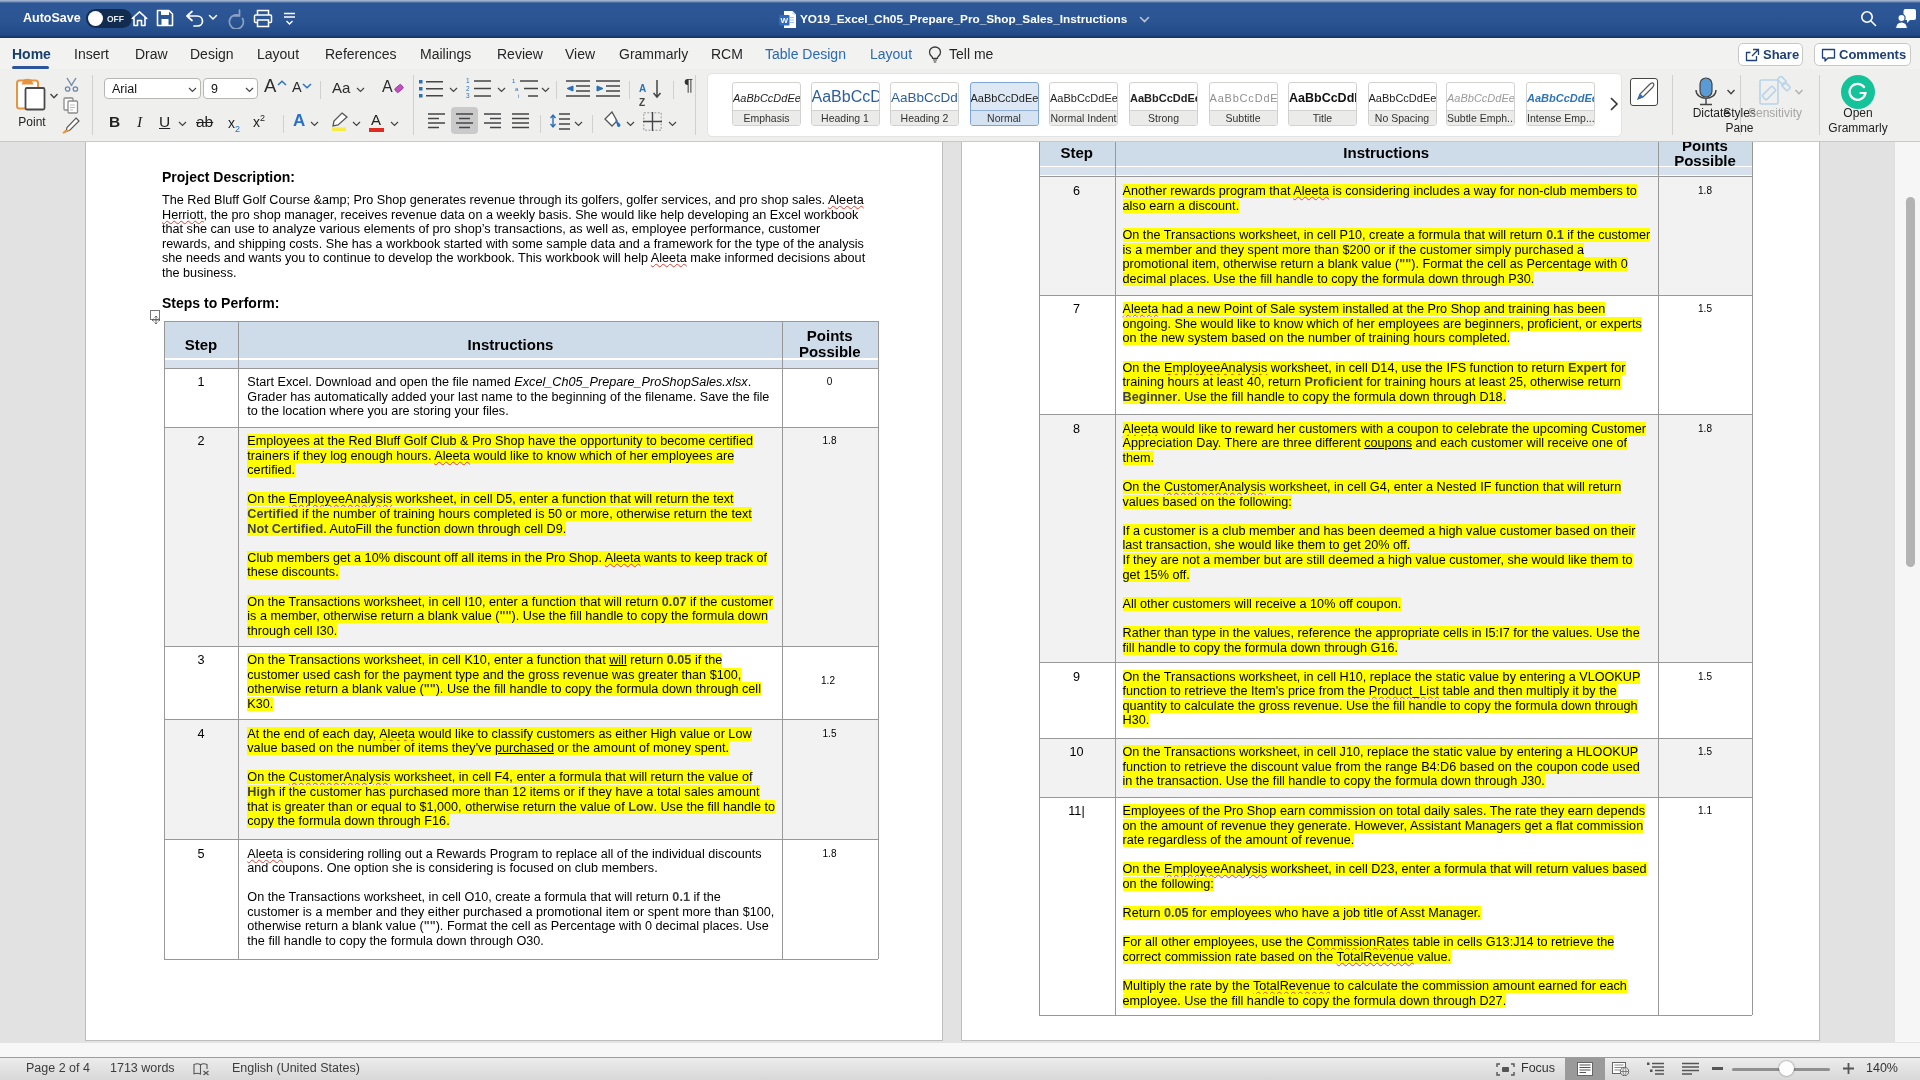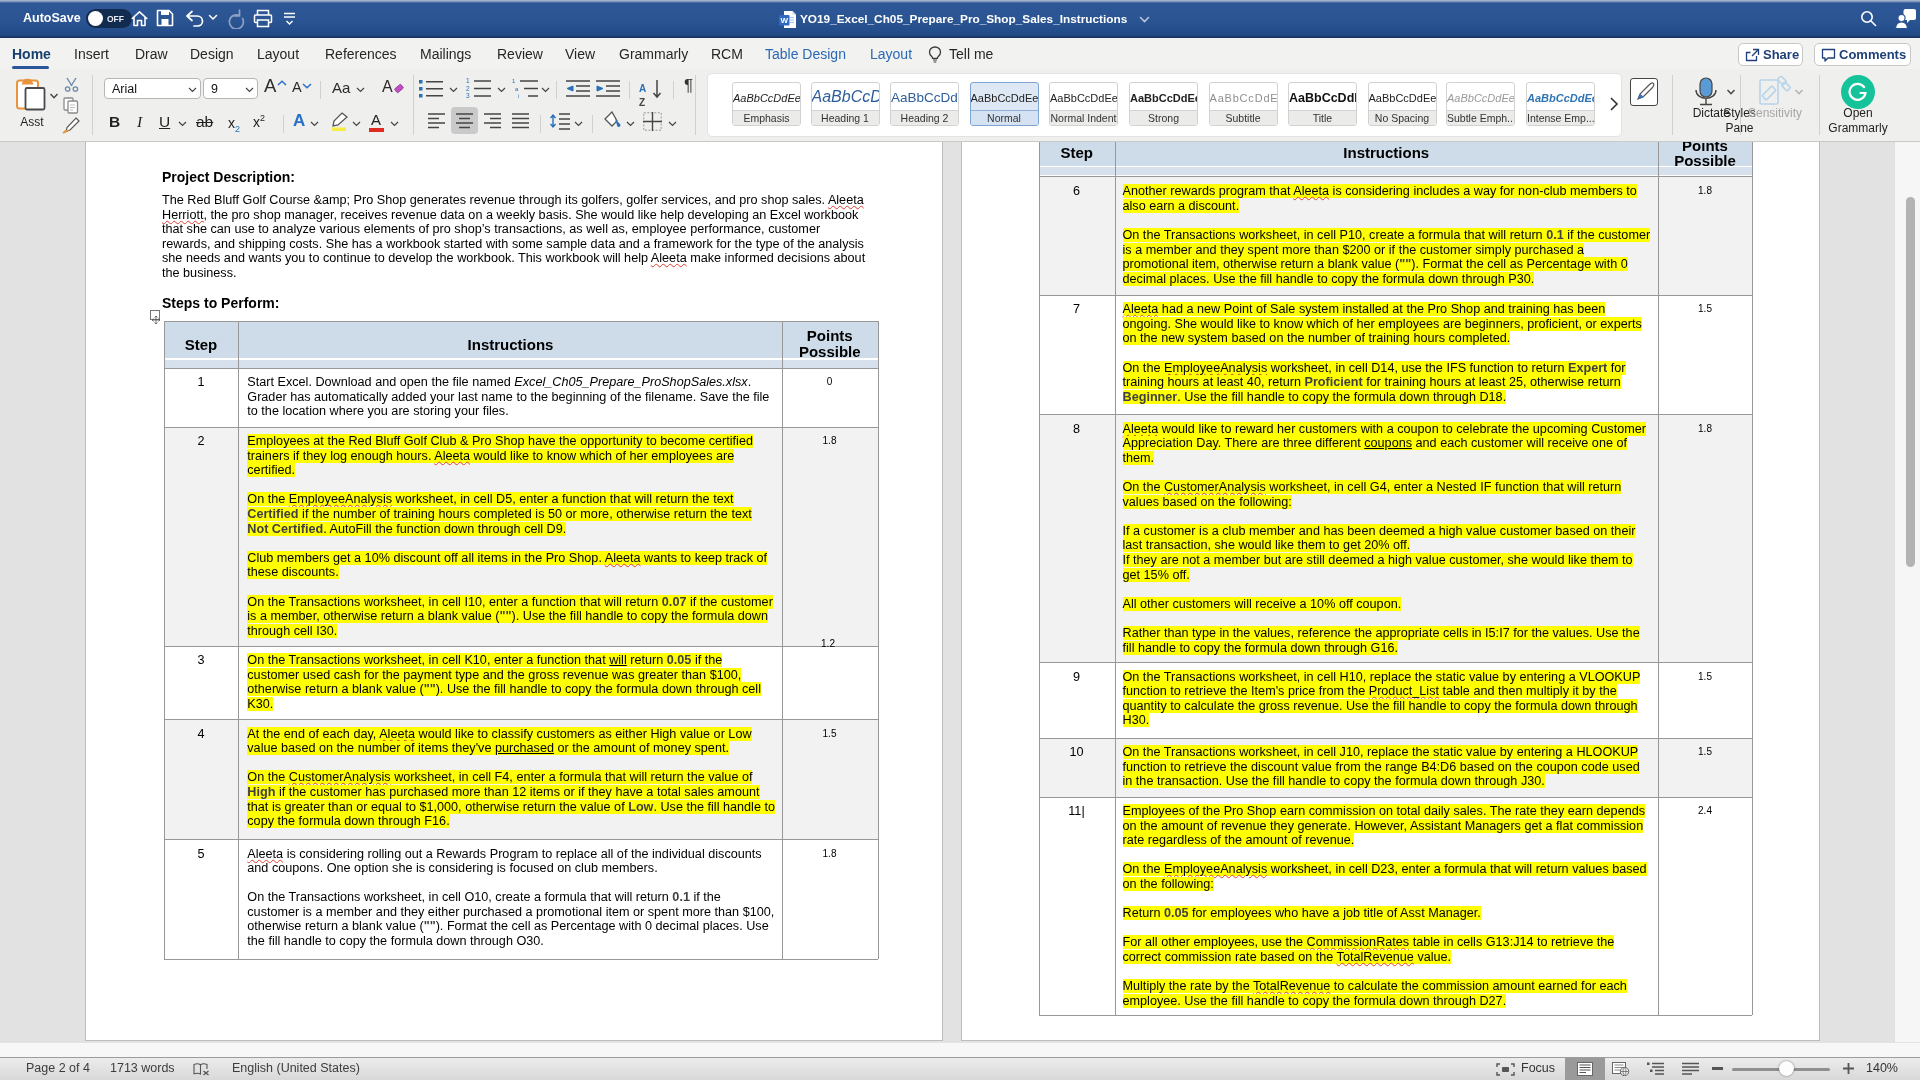--- a/index.html
+++ b/index.html
@@ -122,21 +122,21 @@
 <div id="ribbon">
 
  <svg class="abs" style="left:16px;top:8px;" width="32" height="34" viewBox="0 0 32 34">
    <rect x="1" y="3.5" width="21" height="28" rx="2.5" stroke="#e8943c" stroke-width="2" fill="#fff"></rect>
    <path d="M7 4 C7 1 16 1 16 4 L17.5 7.5 H5.5 Z" fill="#e8943c"></path>
    <rect x="9.5" y="11" width="19" height="21.5" rx="1.5" stroke="#4a4a4a" stroke-width="1.8" fill="#fff"></rect>
  </svg>
  <svg class="abs" style="left:49px;top:24px;" width="10" height="7" viewBox="0 0 10 7">
       <path d="M1.5 1 L5 4.8 L8.5 1" stroke="#444" stroke-width="1.4" fill="none"></path>
     </svg>
- <div class="abs" style="left:8px;top:46px;width:48px;text-align:center;font-size:12px;color:#1f1f1f;">Asst</div>
+ <div class="abs" style="left:8px;top:46px;width:48px;text-align:center;font-size:12px;color:#1f1f1f;">Point</div>
  <svg class="abs" style="left:64px;top:8px;" width="15" height="16" viewBox="0 0 15 16">
       <path d="M3 1 L8 9 M12 1 L7 9" stroke="#6d88a8" stroke-width="1.4" fill="none"></path>
       <circle cx="3.6" cy="12" r="2.2" stroke="#6d88a8" stroke-width="1.3" fill="none"></circle>
       <circle cx="11.4" cy="12" r="2.2" stroke="#6d88a8" stroke-width="1.3" fill="none"></circle>
     </svg>
  <svg class="abs" style="left:63px;top:28px;" width="16" height="17" viewBox="0 0 16 17">
       <rect x="1" y="1" width="9" height="12" rx="1" stroke="#8b8b8b" stroke-width="1.3" fill="#fff"></rect>
       <rect x="5" y="4" width="9.5" height="12" rx="1" stroke="#8b8b8b" stroke-width="1.3" fill="#fff"></rect>
       <path d="M7 8 H12 M7 10.5 H12 M7 13 H10" stroke="#b5b5b5" stroke-width="0.9"></path>
     </svg>
@@ -298,21 +298,21 @@
       <path d="M1 1 L4.5 4.5 L8 1" stroke="#444" stroke-width="1.2" fill="none"></path>
     </svg>
  <div class="vsep" style="left:695px;top:6px;height:60px;"></div>
 
  <div class="abs" style="left:707px;top:3.5px;width:915px;height:64px;background:#fff;border:1px solid #e3e3e1;border-radius:5px;">
  <div class="abs" style="left:24px;top:8px;width:69px;height:44px;border:1px solid #d2d2d0;border-radius:3px;background:#fff;overflow:hidden;">
   <div class="abs" style="left:0;top:0;width:67px;height:27px;text-align:center;line-height:27px;white-space:nowrap;"><span style="font-style:italic;font-size:11px;color:#222;">AaBbCcDdEe</span></div>
   <div class="abs" style="left:0;top:27px;width:67px;height:16px;background:#ebebe9;border-top:1px solid #d2d2d0;font-size:10.5px;color:#333;text-align:center;line-height:15px;white-space:nowrap;">Emphasis</div>
 </div>
  <div class="abs" style="left:102.5px;top:8px;width:69px;height:44px;border:1px solid #d2d2d0;border-radius:3px;background:#fff;overflow:hidden;">
-  <div class="abs" style="left:0;top:0;width:67px;height:27px;text-align:center;line-height:27px;white-space:nowrap;font-style:italic;"><span style="font-size:16px;color:#2d5e9b;">AaBbCcD</span></div>
+  <div class="abs" style="left:0;top:0;width:67px;height:27px;text-align:center;line-height:27px;white-space:nowrap;"><span style="font-size:16px;color:#2d5e9b;">AaBbCcD</span></div>
   <div class="abs" style="left:0;top:27px;width:67px;height:16px;background:#ebebe9;border-top:1px solid #d2d2d0;font-size:10.5px;color:#333;text-align:center;line-height:15px;white-space:nowrap;">Heading 1</div>
 </div>
  <div class="abs" style="left:182px;top:8px;width:69px;height:44px;border:1px solid #d2d2d0;border-radius:3px;background:#fff;overflow:hidden;">
   <div class="abs" style="left:0;top:0;width:67px;height:27px;text-align:center;line-height:27px;white-space:nowrap;"><span style="font-size:13.5px;color:#2d5e9b;">AaBbCcDdE</span></div>
   <div class="abs" style="left:0;top:27px;width:67px;height:16px;background:#ebebe9;border-top:1px solid #d2d2d0;font-size:10.5px;color:#333;text-align:center;line-height:15px;white-space:nowrap;">Heading 2</div>
 </div>
  <div class="abs" style="left:261.5px;top:8px;width:69px;height:44px;border:1.5px solid #7ea4d4;border-radius:3px;background:#dde8f4;overflow:hidden;">
   <div class="abs" style="left:0;top:0;width:67px;height:27px;text-align:center;line-height:27px;white-space:nowrap;"><span style="font-size:11px;color:#222;">AaBbCcDdEe</span></div>
   <div class="abs" style="left:0;top:27px;width:67px;height:16px;background:#d5e2f1;border-top:1px solid #8fb0d8;font-size:10.5px;color:#333;text-align:center;line-height:15px;white-space:nowrap;">Normal</div>
 </div>
@@ -435,21 +435,21 @@
     <div class="cellnum" style="left:78px;top:233.3px;width:74px;">1</div>
     <div class="p1t" style="left:161.3px;top:233.3px;white-space:nowrap;">Start Excel. Download and open the file named <i>Excel_Ch05_Prepare_ProShopSales.xlsx</i>.<br>Grader has automatically added your last name to the beginning of the filename. Save the file<br>to the location where you are storing your files.</div>
     <div class="cellpts" style="left:696px;top:233.3px;width:95px;">0</div>
 
     <div class="cellnum" style="left:78px;top:292px;width:74px;">2</div>
     <div class="p1t" style="left:161.3px;top:292px;white-space:nowrap;"><span class="hl">Employees at the Red Bluff Golf Club &amp; Pro Shop have the opportunity to become certified</span><br><span class="hl">trainers if they log enough hours. <span class="sq">Aleeta</span> would like to know which of her employees are</span><br><span class="hl">certified.</span><br><br><span class="hl">On the <span class="sq">EmployeeAnalysis</span> worksheet, in cell D5, enter a function that will return the text</span><br><span class="hl"><span class="bl">Certified</span> if the number of training hours completed is 50 or more, otherwise return the text</span><br><span class="hl"><span class="bl">Not Certified</span>. AutoFill the function down through cell D9.</span><br><br><span class="hl">Club members get a 10% discount off all items in the Pro Shop. <span class="sq">Aleeta</span> wants to keep track of</span><br><span class="hl">these discounts.</span><br><br><span class="hl">On the Transactions worksheet, in cell I10, enter a function that will return <span class="bl">0.07</span> if the customer</span><br><span class="hl">is a member, otherwise return a blank value (<span class="bl">""</span>). Use the fill handle to copy the formula down</span><br><span class="hl">through cell I30.</span></div>
     <div class="cellpts" style="left:696px;top:292px;width:95px;">1.8</div>
 
     <div class="cellnum" style="left:78px;top:511px;width:74px;">3</div>
     <div class="p1t" style="left:161.3px;top:511px;white-space:nowrap;"><span class="hl">On the Transactions worksheet, in cell K10, enter a function that <span class="un">will</span> return <span class="bl">0.05</span> if the</span><br><span class="hl">customer used cash for the payment type and the gross revenue was greater than $100,</span><br><span class="hl">otherwise return a blank value (<span class="bl">""</span>). Use the fill handle to copy the formula down through cell</span><br><span class="hl">K30.</span></div>
-    <div class="cellpts" style="left:696px;top:495px;width:92px;">1.2</div>
+    <div class="cellpts" style="left:696px;top:532px;width:92px;">1.2</div>
 
     <div class="cellnum" style="left:78px;top:584.6px;width:74px;">4</div>
     <div class="p1t" style="left:161.3px;top:584.6px;white-space:nowrap;"><span class="hl">At the end of each day, <span class="sq">Aleeta</span> would like to classify customers as either High value or Low</span><br><span class="hl">value based on the number of items they've <span class="un">purchased</span> or the amount of money spent.</span><br><br><span class="hl">On the <span class="sq">CustomerAnalysis</span> worksheet, in cell F4, enter a formula that will return the value of</span><br><span class="hl"><span class="bl">High</span> if the customer has purchased more than 12 items or if they have a total sales amount</span><br><span class="hl">that is greater than or equal to $1,000, otherwise return the value of <span class="bl">Low</span>. Use the fill handle to</span><br><span class="hl">copy the formula down through F16.</span></div>
     <div class="cellpts" style="left:696px;top:584.6px;width:95px;">1.5</div>
 
     <div class="cellnum" style="left:78px;top:704.5px;width:74px;">5</div>
     <div class="p1t" style="left:161.3px;top:704.5px;white-space:nowrap;"><span class="sq">Aleeta</span> is considering rolling out a Rewards Program to replace all of the individual discounts<br>and coupons. One option she is considering is focused on club members.<br><br>On the Transactions worksheet, in cell O10, create a formula that will return <span class="bl">0.1</span> if the<br>customer is a member and they either purchased a promotional item or spent more than $100,<br>otherwise return a blank value (<span class="bl">""</span>). Format the cell as Percentage with 0 decimal places. Use<br>the fill handle to copy the formula down through O30.</div>
     <div class="cellpts" style="left:696px;top:704.5px;width:95px;">1.8</div>
   </div>
   <div class="page" id="page2" style="left:962px;top:0px;width:856.5px;height:898px;overflow:hidden;">
@@ -491,21 +491,21 @@
     <div class="cellnum" style="left:77px;top:527.5px;width:75px;">9</div>
     <div class="p1t" style="left:160.5px;top:527.5px;white-space:nowrap;"><span class="hl">On the Transactions worksheet, in cell H10, replace the static value by entering a VLOOKUP</span><br><span class="hl">function to retrieve the Item's price from the <span class="sq">Product_List</span> table and then multiply it by the</span><br><span class="hl">quantity to calculate the gross revenue. Use the fill handle to copy the formula down through</span><br><span class="hl">H30.</span></div>
     <div class="cellpts" style="left:696px;top:527.5px;width:94px;">1.5</div>
 
     <div class="cellnum" style="left:77px;top:603.3px;width:75px;">10</div>
     <div class="p1t" style="left:160.5px;top:603.3px;white-space:nowrap;"><span class="hl">On the Transactions worksheet, in cell J10, replace the static value by entering a HLOOKUP</span><br><span class="hl">function to retrieve the discount value from the range B4:D6 based on the coupon code used</span><br><span class="hl">in the transaction. Use the fill handle to copy the formula down through J30.</span></div>
     <div class="cellpts" style="left:696px;top:603.3px;width:94px;">1.5</div>
 
     <div class="cellnum" style="left:77px;top:662px;width:75px;">11<span style="font-weight:normal;">|</span></div>
     <div class="p1t" style="left:160.5px;top:662px;white-space:nowrap;"><span class="hl">Employees of the Pro Shop earn commission on total daily sales. The rate they earn depends</span><br><span class="hl">on the amount of revenue they generate. However, Assistant Managers get a flat commission</span><br><span class="hl">rate regardless of the amount of revenue.</span><br><br><span class="hl">On the <span class="sq">EmployeeAnalysis</span> worksheet, in cell D23, enter a formula that will return values based</span><br><span class="hl">on the following:</span><br><br><span class="hl">Return <span class="bl">0.05</span> for employees who have a job title of Asst Manager.</span><br><br><span class="hl">For all other employees, use the <span class="sq">CommissionRates</span> table in cells G13:J14 to retrieve the</span><br><span class="hl">correct commission rate based on the <span class="sq">TotalRevenue</span> value.</span><br><br><span class="hl">Multiply the rate by the <span class="sq">TotalRevenue</span> to calculate the commission amount earned for each</span><br><span class="hl">employee. Use the fill handle to copy the formula down through D27.</span></div>
-    <div class="cellpts" style="left:696px;top:662px;width:94px;">2.4</div>
+    <div class="cellpts" style="left:696px;top:662px;width:94px;">1.1</div>
   </div>
 </div>
 <div id="vtrack"></div>
 <div id="vthumb"></div>
 <div id="hstrip"></div>
 
 <div id="statusbar">
  <div class="sb" style="left:26px;">Page 2 of 4</div>
  <div class="sb" style="left:110px;">1713 words</div>
  <div class="sb" style="left:232px;">English (United States)</div>

